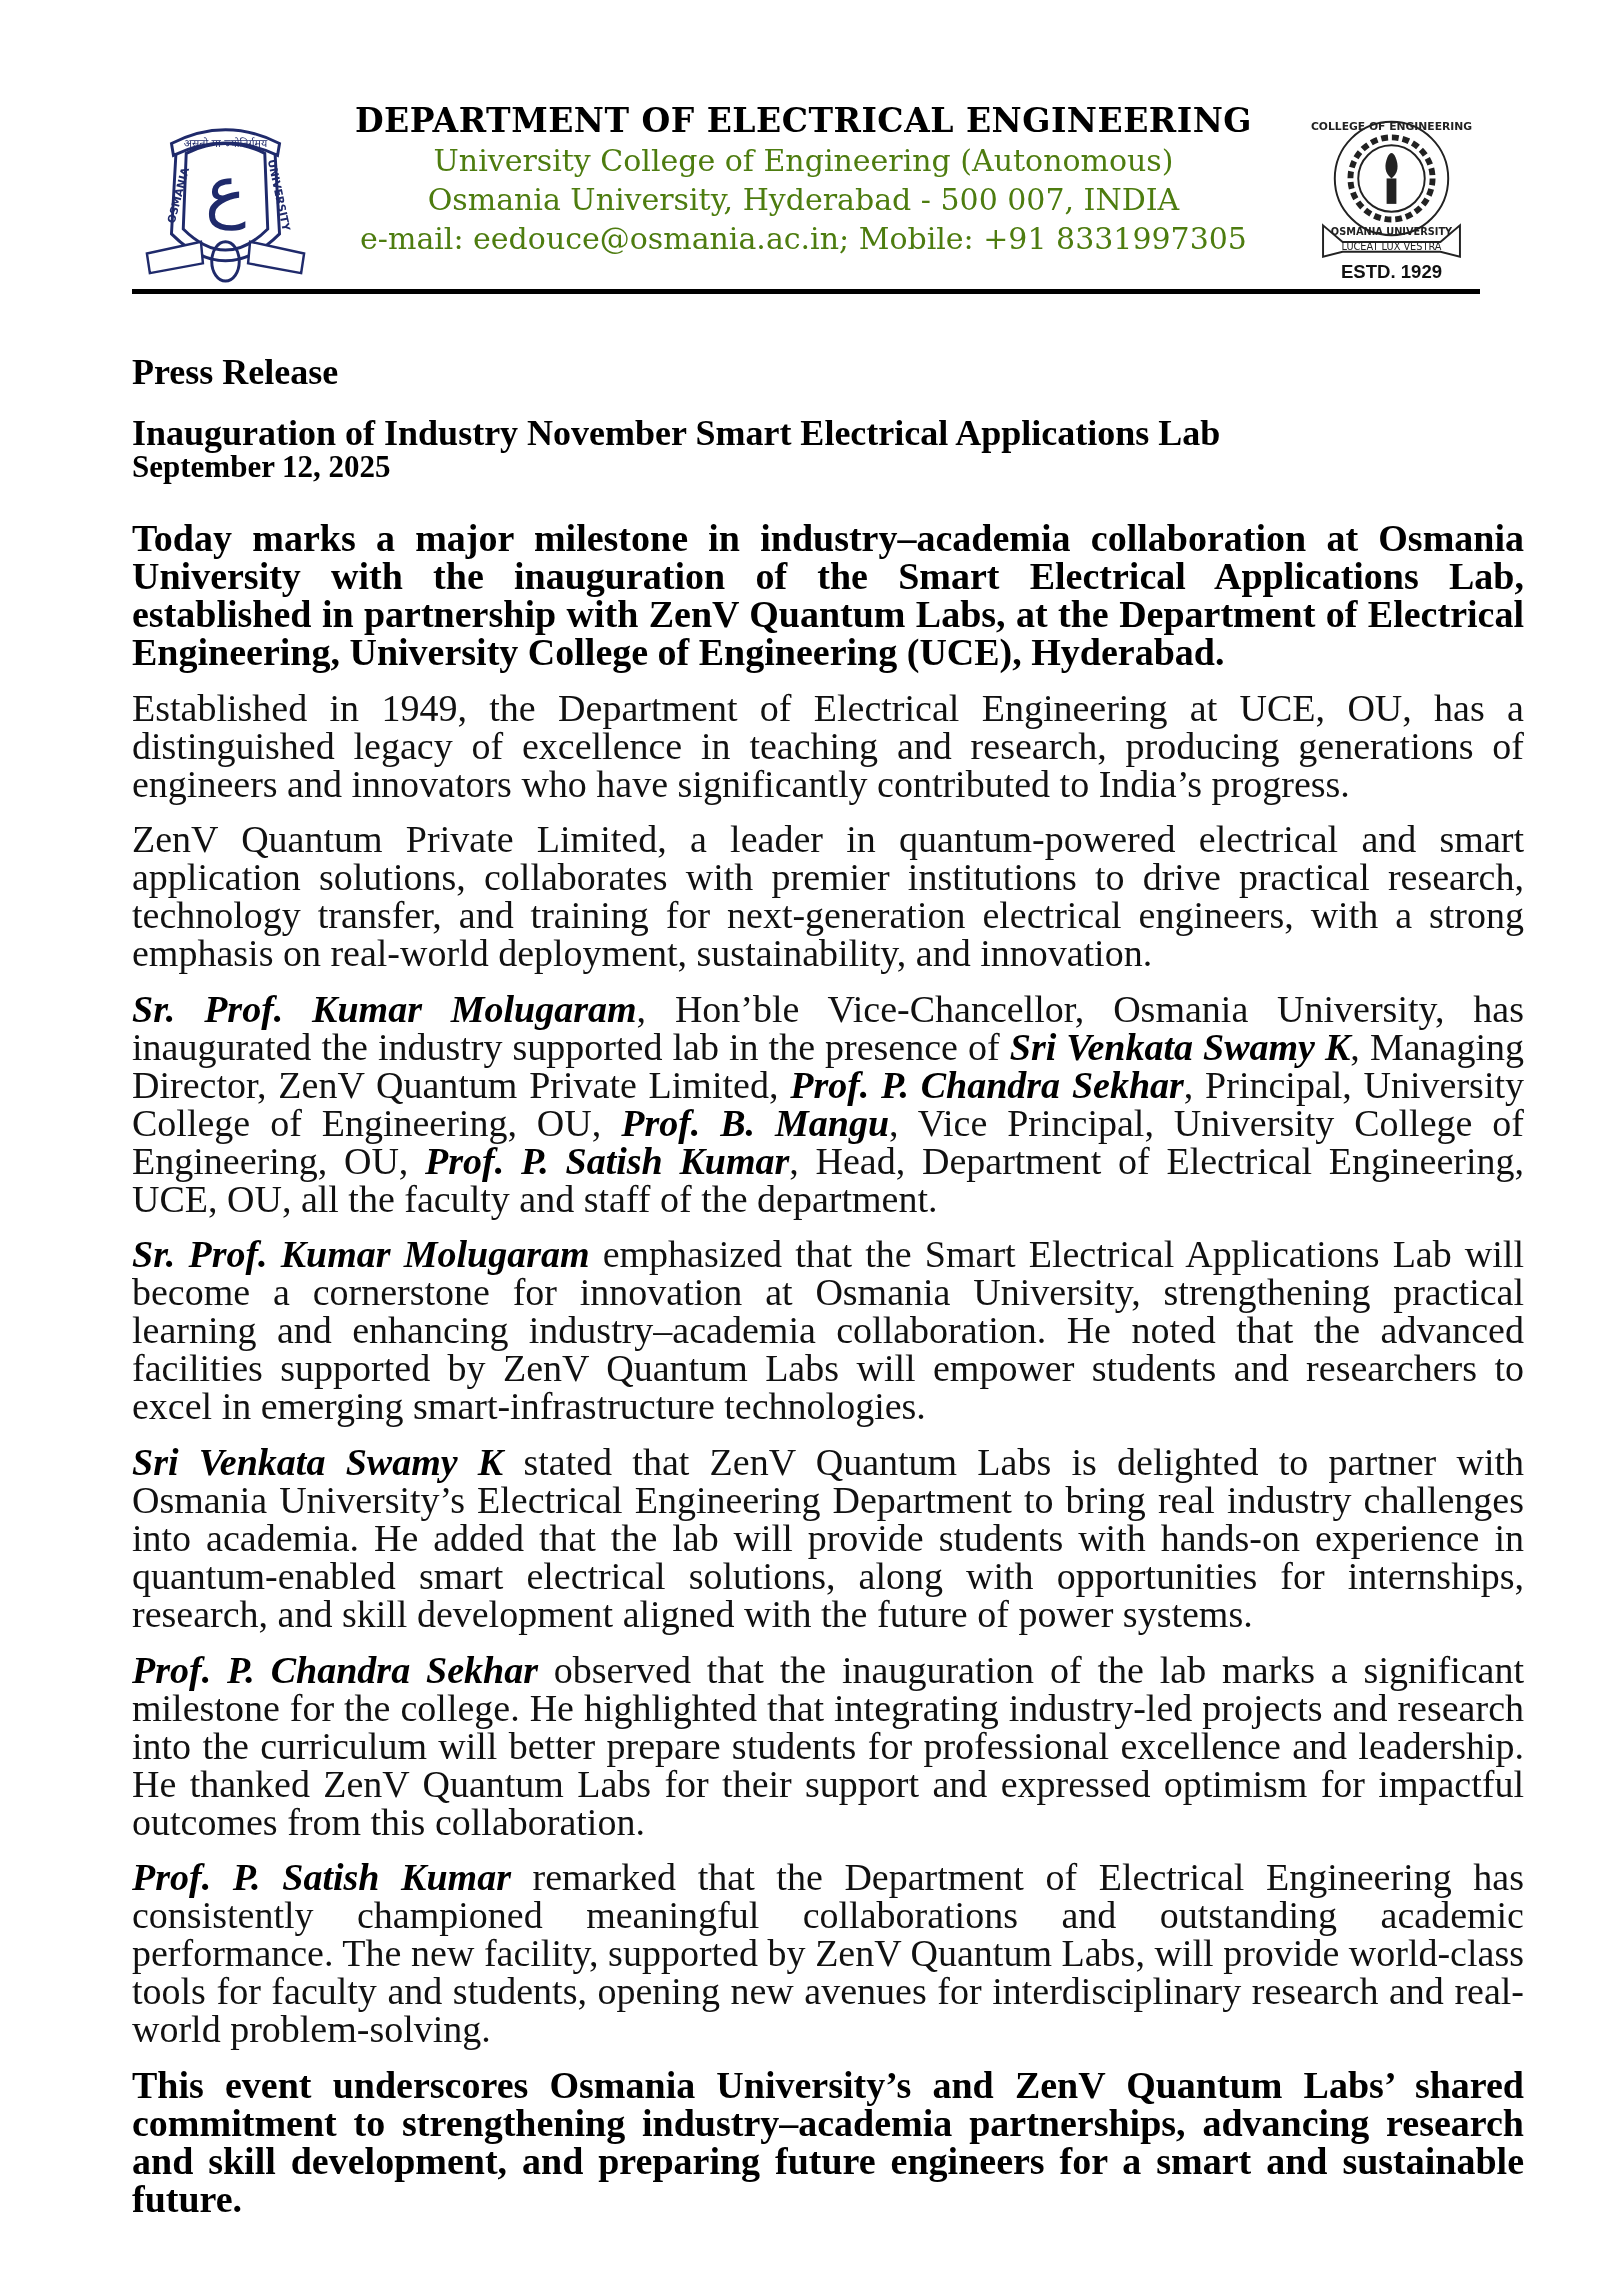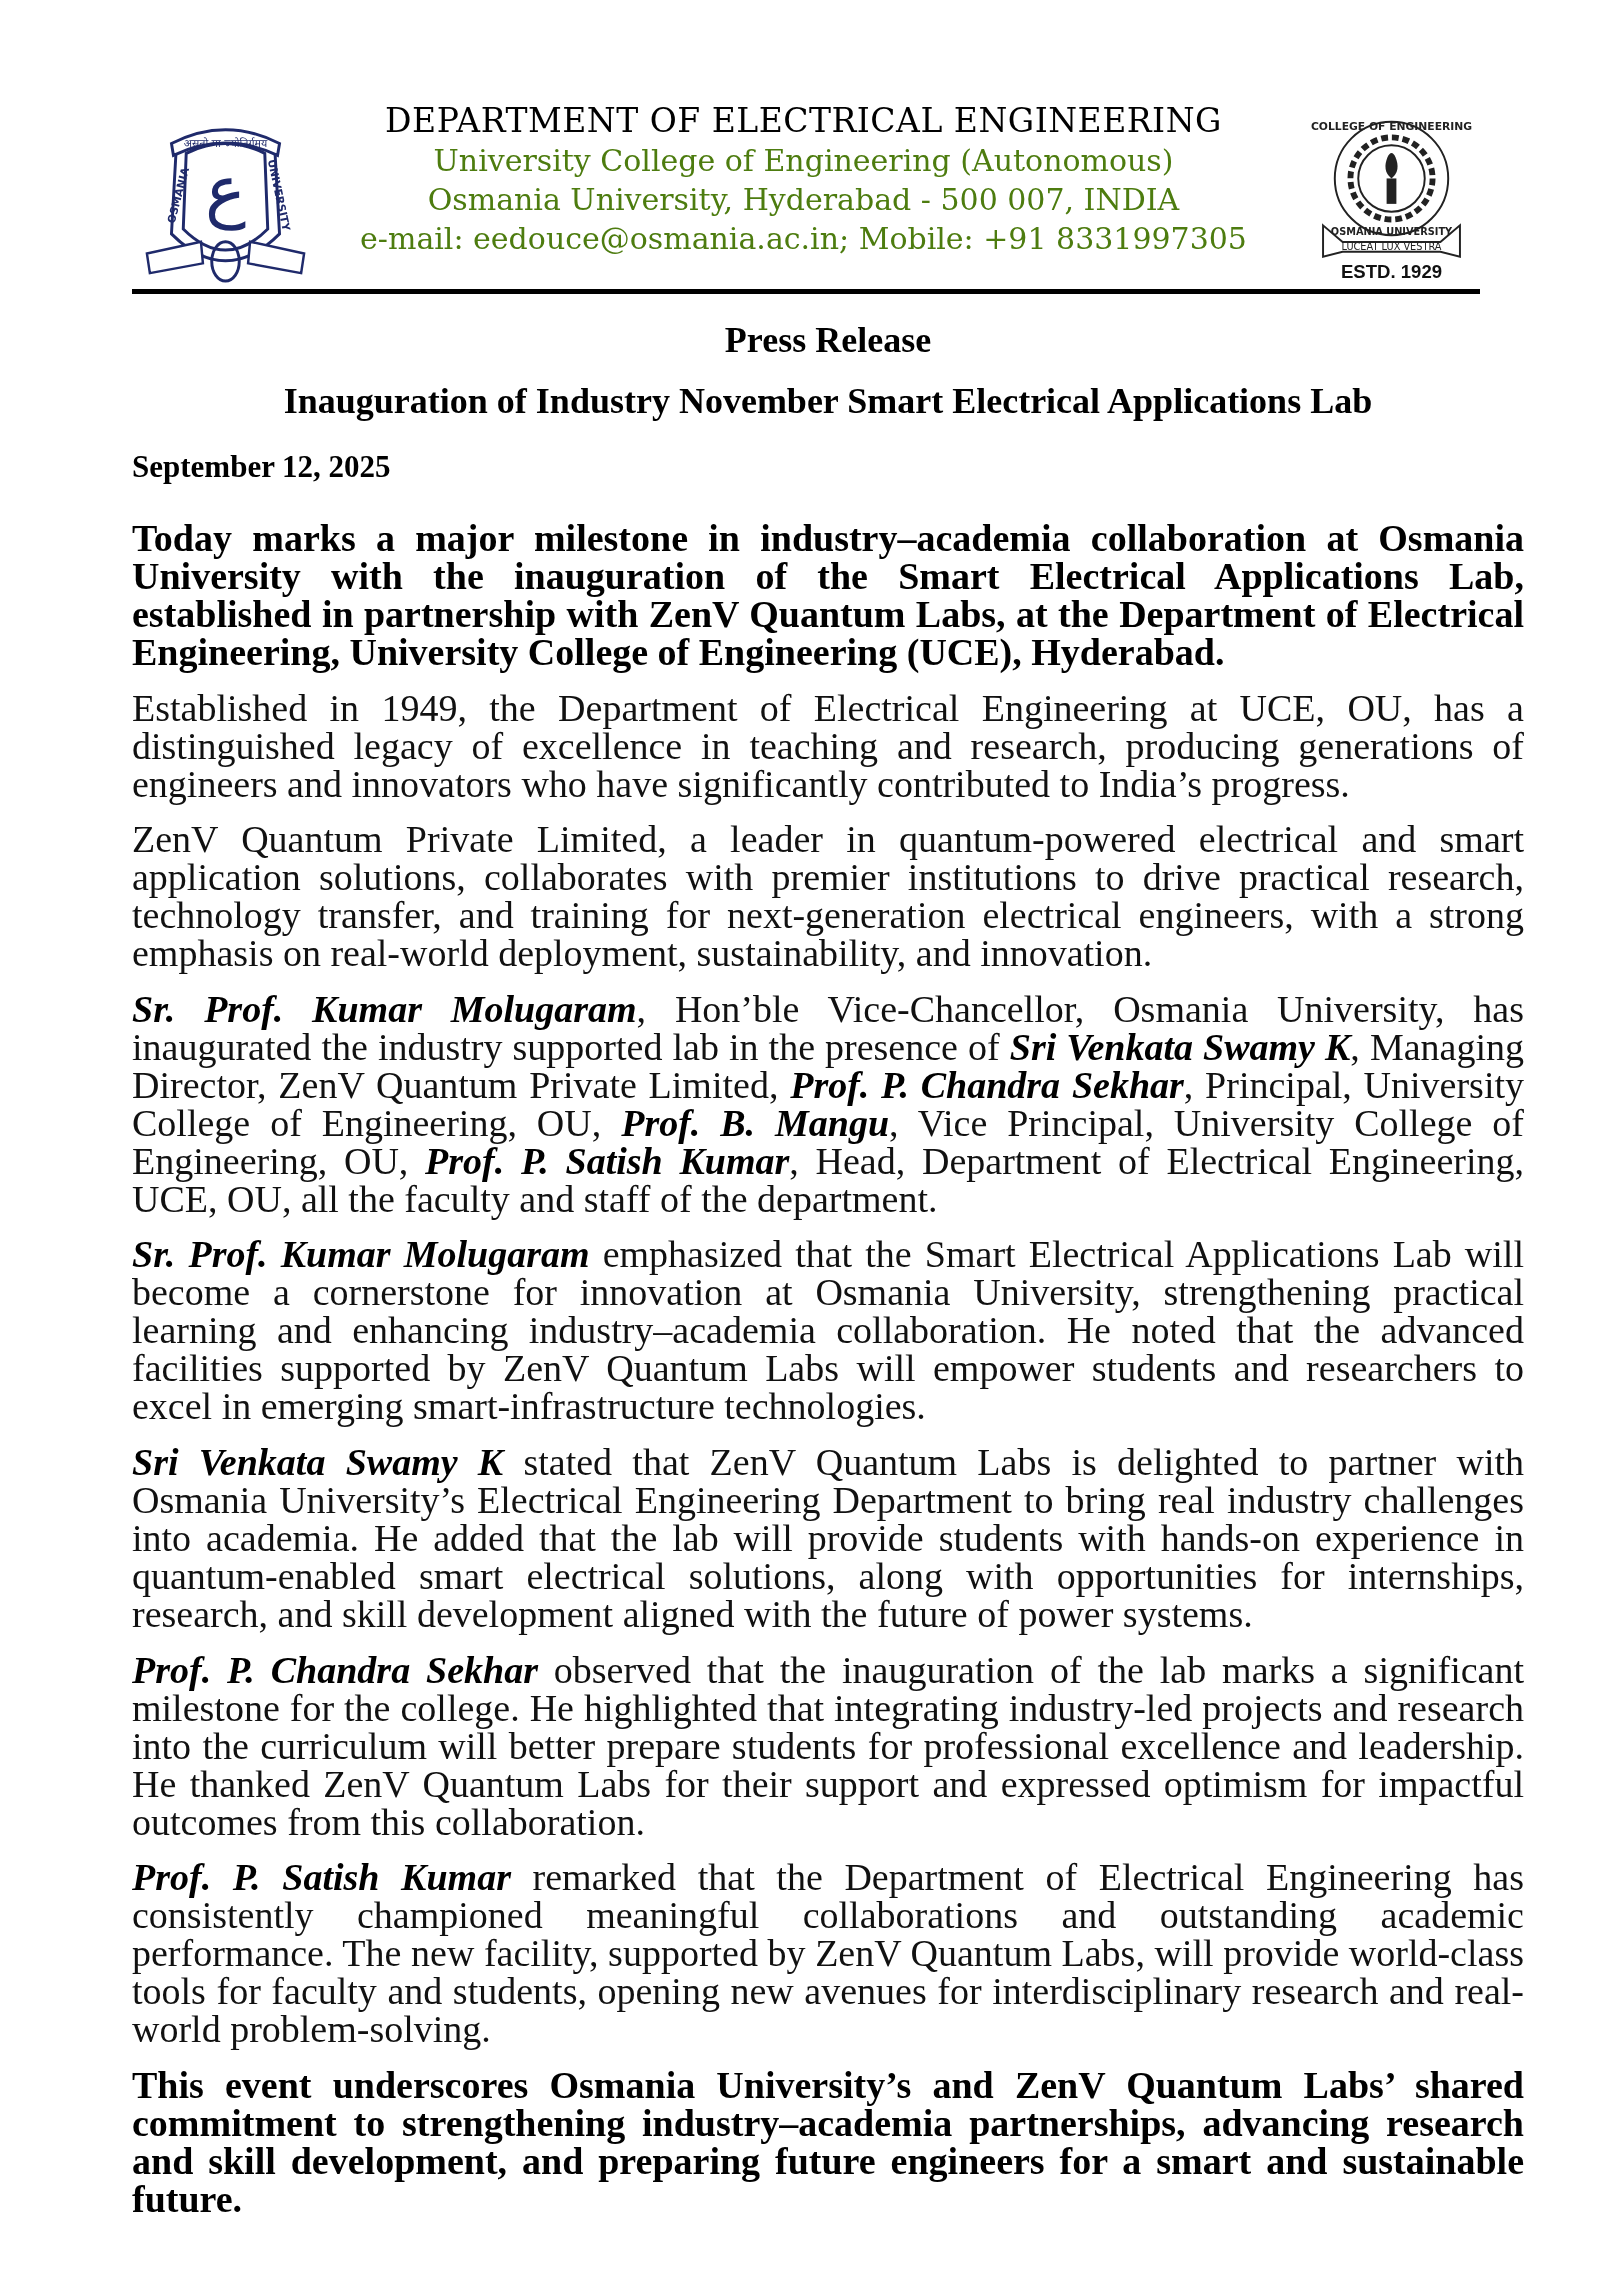--- a/index.html
+++ b/index.html
@@ -4,26 +4,26 @@
   <style>
     html, body { margin: 0; padding: 0; background: #ffffff; }
     body { width: 1621px; height: 2293px; position: relative; overflow: hidden; color: #111; }
     .page { position: absolute; left: 0; top: 0; width: 1621px; height: 2293px; }
 
     
     .letterhead { position: absolute; left: 132px; top: 98px; width: 1392px; height: 196px; }
     .logo-left { position: absolute; left: 9.8px; top: 17.6px; width: 167px; height: 167px; }
     .logo-right { position: absolute; left: 1176px; top: 11.8px; width: 167px; height: 176px; text-align: center; }
     .lh-text { position: absolute; left: 196px; top: 2px; width: 951px; text-align: center; }
-    .lh-dept { font-family: "DejaVu Serif", serif; font-weight: normal; font-size: 33px; letter-spacing: 0.5px; line-height: 41px; color: #000; }
+    .lh-dept { font-family: "DejaVu Serif", serif; font-weight: bold; font-size: 33px; letter-spacing: 0.5px; line-height: 41px; color: #000; }
     .lh-line { font-family: "DejaVu Serif", serif; font-size: 30px; line-height: 39px; color: #4d7c0f; }
     .lh-rule { position: absolute; left: 132px; top: 289px; width: 1348px; height: 4.9px; background: #000; }
 
     
-    .title { position: absolute; left: 132px; width: 1392px; text-align: center; font-family: "Liberation Serif", serif; font-weight: bold; color: #000; }
+    .title { position: absolute; left: 132px; width: 1392px; font-family: "Liberation Serif", serif; font-weight: bold; color: #000; margin-top: 32px; }
     .title.t1 { top: 319px; font-size: 36px; }
     .title.t2 { top: 380px; font-size: 36px; }
     .date { position: absolute; left: 132px; top: 449px; font-family: "Liberation Serif", serif; font-weight: bold; font-size: 31px; color: #000; }
 
     
     .body { position: absolute; left: 132px; top: 519px; width: 1392px; font-family: "Liberation Serif", serif; font-size: 38px; line-height: 38px; color: #111; }
     .body p { margin: 0 0 17.6px 0; text-align: justify; }
     .body p.bold-para { font-weight: bold; color: #000; }
     .body b { font-weight: bold; color: #000; font-style: italic; }
   </style>

